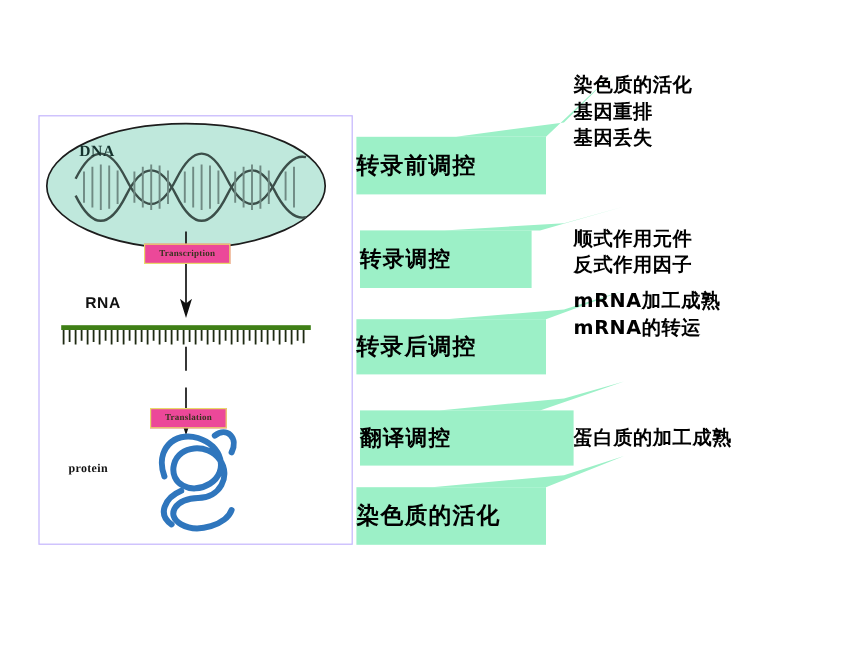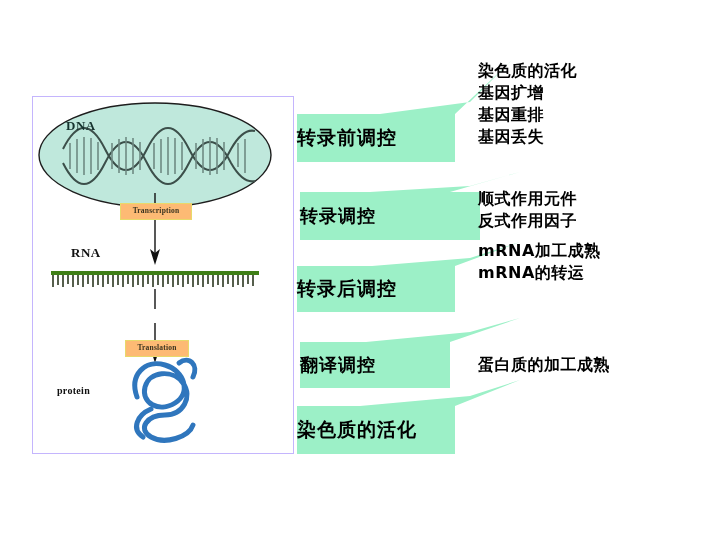--- a/index.html
+++ b/index.html
@@ -40,39 +40,39 @@
     font-family: "Liberation Serif", serif;
     font-size: 13px;
     font-weight: bold;
     color: #16332e;
     letter-spacing: 0.5px;
   }
   .rna-label {
     position: absolute;
     left: 38px;
     top: 148px;
-    font-family: Liberation Serif, serif;
+    font-family: Liberation Sans, sans-serif;
     font-size: 13px;
     font-weight: bold;
     color: #111111;
     letter-spacing: 0.5px;
   }
   .protein-label {
     position: absolute;
     left: 24px;
     top: 288px;
     font-family: "Liberation Serif", serif;
     font-size: 10px;
     font-weight: bold;
     color: #111111;
     letter-spacing: 0.3px;
   }
   .proc-box {
     position: absolute;
-    background: #fdba74;
+    background: #ec4899;
     border: 1px solid #e8d96a;
     font-family: "Liberation Serif", serif;
     font-size: 7.5px;
     font-weight: bold;
     color: #3a3320;
     text-align: center;
     line-height: 14px;
     height: 15px;
     letter-spacing: 0.2px;
   }
@@ -87,23 +87,23 @@
     font-family: "DejaVu Sans", sans-serif;
     font-weight: bold;
     font-size: 19px;
     letter-spacing: 1px;
     display: flex;
     align-items: center;
     justify-content: flex-start;
     white-space: nowrap;
   }
   #stage-0 { left: 297px; top: 114px; width: 158px; height: 48px; }
-  #stage-1 { left: 300px; top: 192px; width: 180px; height: 48px; font-size: 18px; }
+  #stage-1 { left: 300px; top: 192px; width: 143px; height: 48px; font-size: 18px; }
   #stage-2 { left: 297px; top: 266px; width: 158px; height: 46px; }
-  #stage-3 { left: 300px; top: 342px; width: 150px; height: 46px; font-size: 18px; }
+  #stage-3 { left: 300px; top: 342px; width: 178px; height: 46px; font-size: 18px; }
   #stage-4 { left: 297px; top: 406px; width: 158px; height: 48px; }
 
   .wedge {
     position: absolute;
     overflow: visible;
   }
 
   
   .note {
     position: absolute;
@@ -274,21 +274,20 @@
   </div>
   <div class="stage" id="stage-3">
     <span>翻译调控</span>
   </div>
   <div class="stage" id="stage-4">
     <span>染色质的活化</span>
   </div>
 
   <div class="note" id="note-0">
     <span class="line">染色质的活化</span>
-    <span class="line">基因扩增</span>
     <span class="line">基因重排</span>
     <span class="line">基因丢失</span>
   </div>
   <div class="note" id="note-1">
     <span class="line">顺式作用元件</span>
     <span class="line">反式作用因子</span>
   </div>
   <div class="note" id="note-2">
     <span class="line">mRNA加工成熟</span>
     <span class="line">mRNA的转运</span>

